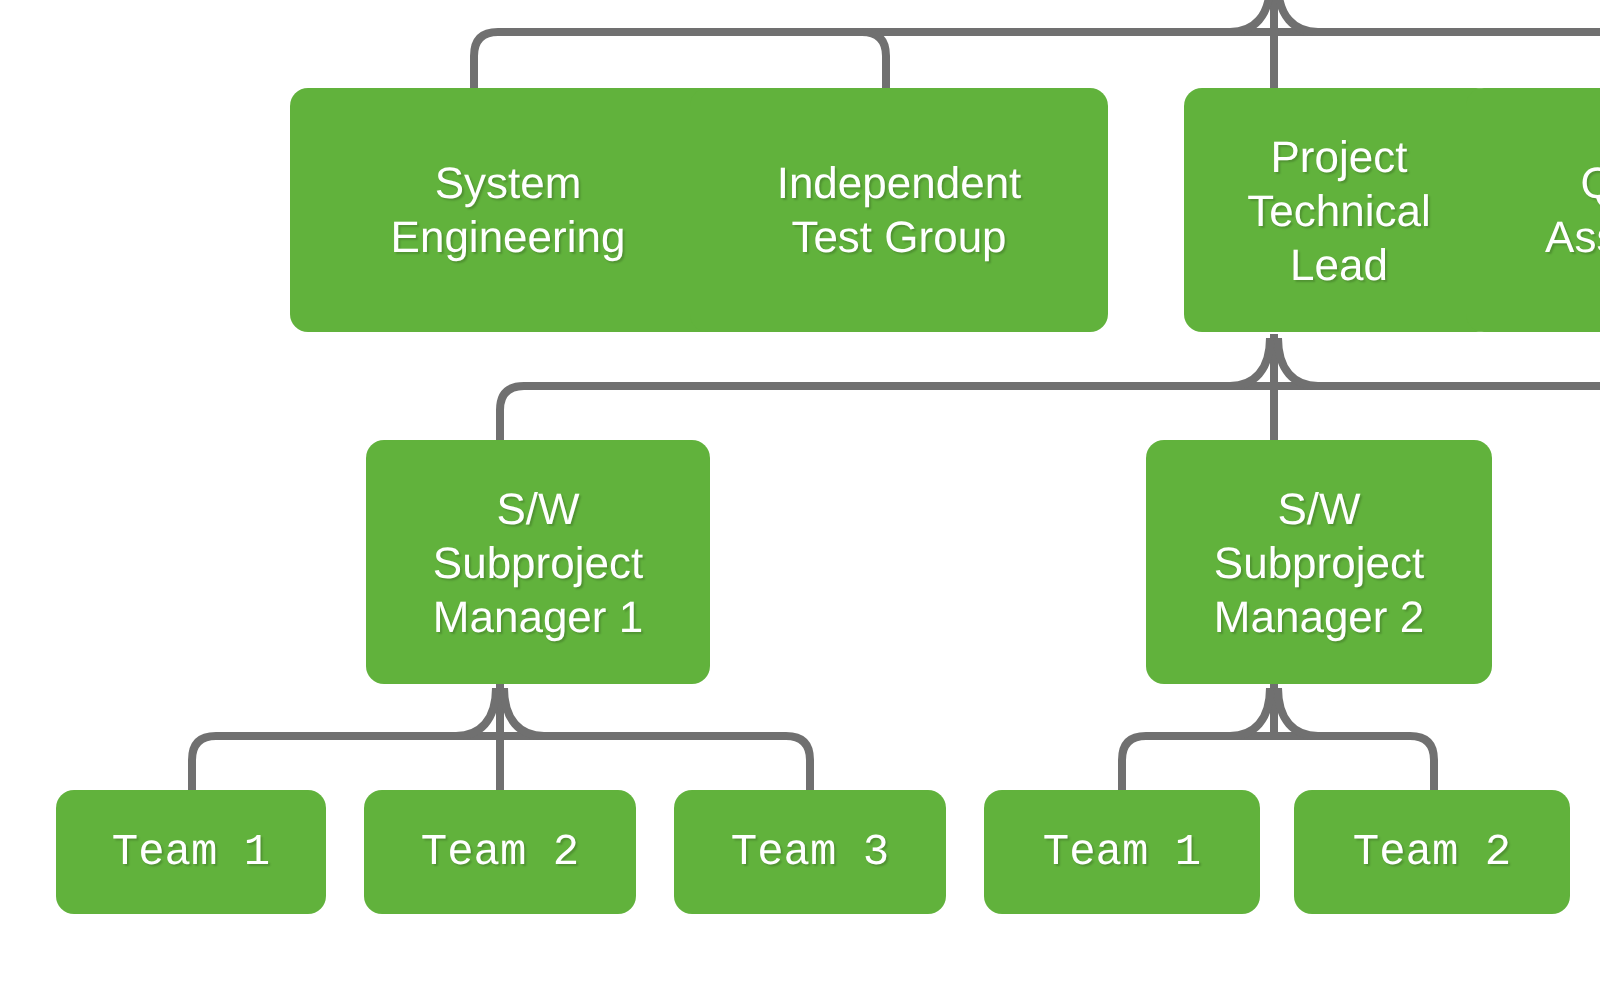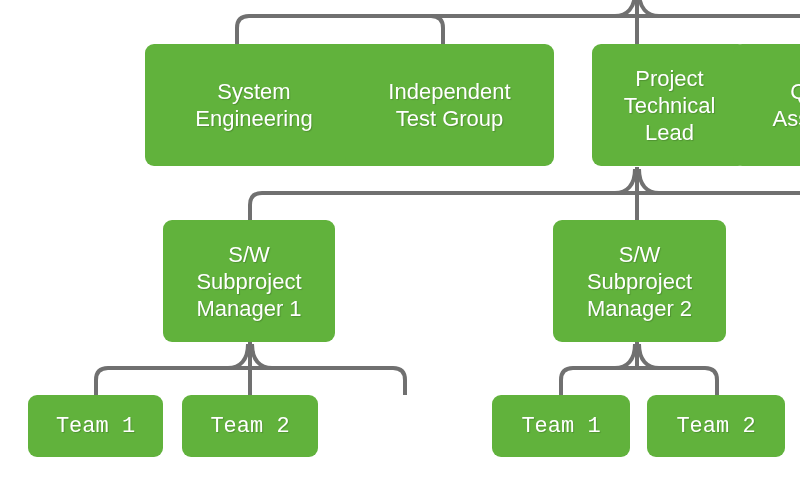--- a/index.html
+++ b/index.html
@@ -38,21 +38,21 @@
     text-align: center;
     font-size: 22px;
     line-height: 27px;
     white-space: pre-line;
     text-shadow: 1px 1px 1px rgba(0,0,0,0.18);
     box-sizing: border-box;
     padding: 4px;
     cursor: default;
   }
   .row1 { top: 44px; height: 122px; }
-  .row2 { top: 220px; height: 122px; }
+  .row2 { top: 220px; height: 122px; margin-left: 20px; }
   .row3 { top: 395px; height: 62px; font-family: Liberation Mono, monospace; }
 </style>
 </head>
 <body>
 
 <div class="canvas">
 
   <svg class="connectors" viewBox="0 0 800 494" aria-hidden="true">
 
     <path d="M 237,44 V 28 Q 237,16 249,16 H 800"></path>
@@ -97,18 +97,19 @@
 Manager 1</div>
 
   <div class="node row2" style="left:553px; width:173px;">S/W
 Subproject
 Manager 2</div>
 
   <div class="node row3" style="left:28px; width:135px;">Team 1</div>
 
   <div class="node row3" style="left:182px; width:136px;">Team 2</div>
 
+  <div class="node row3" style="left:337px; width:136px;">Team 3</div>
 
   <div class="node row3" style="left:492px; width:138px;">Team 1</div>
 
   <div class="node row3" style="left:647px; width:138px;">Team 2</div>
 
 </div>
 
 </body></html>

